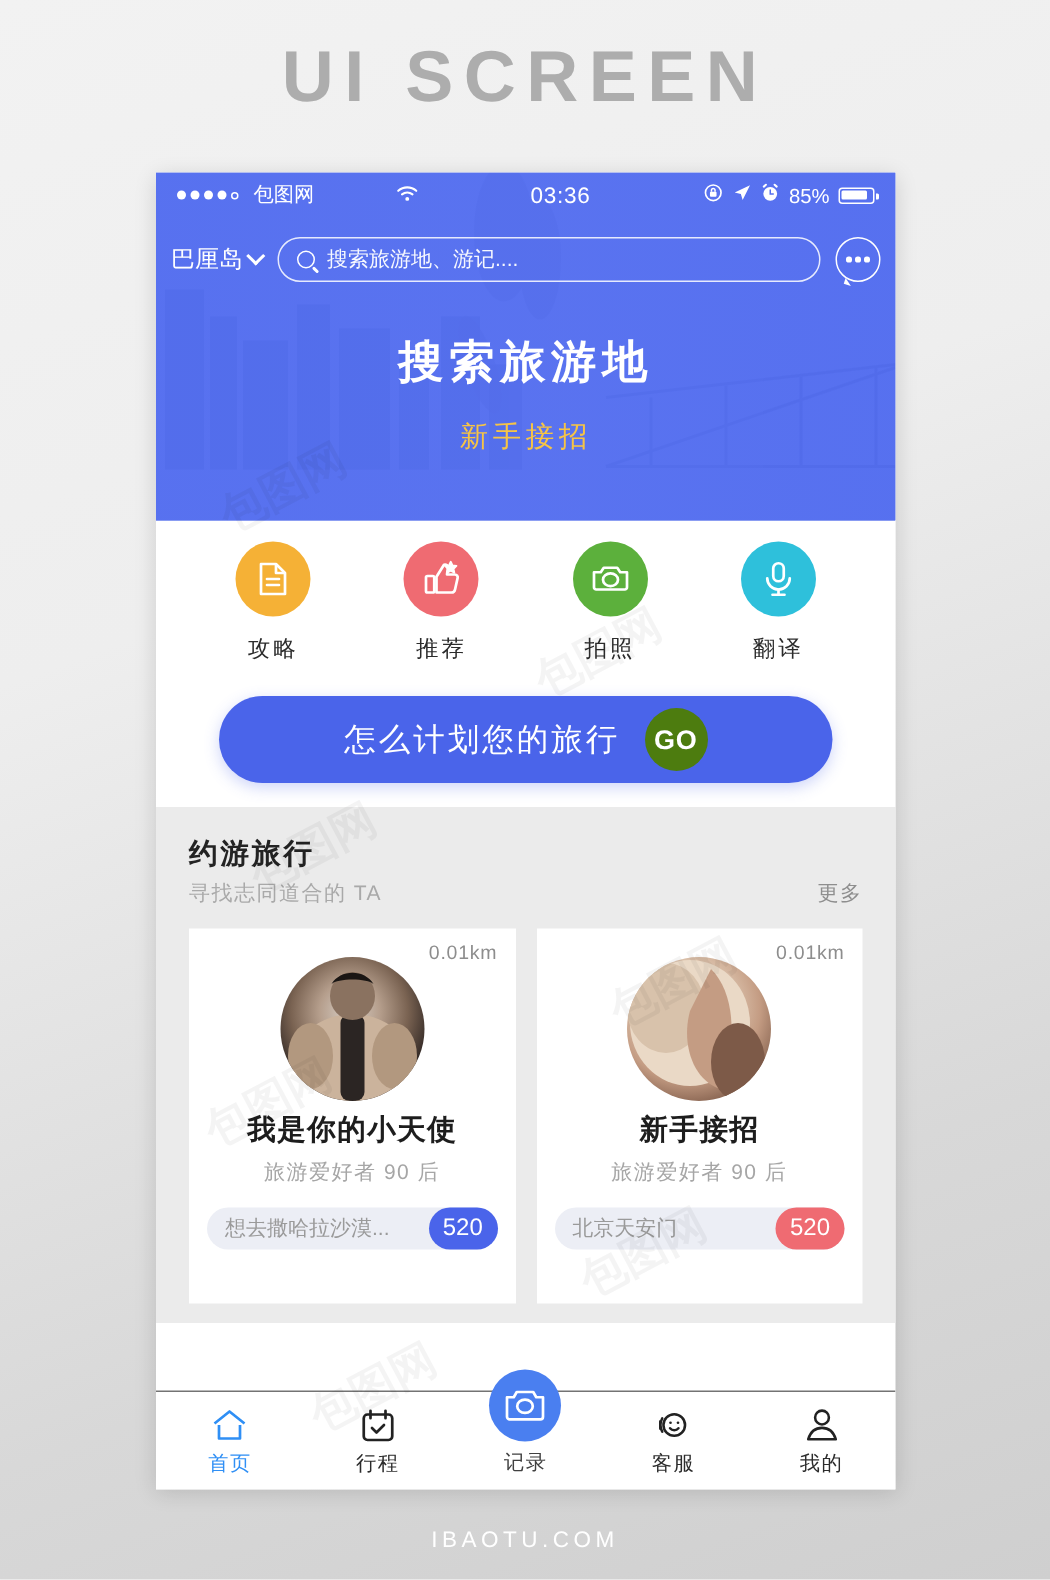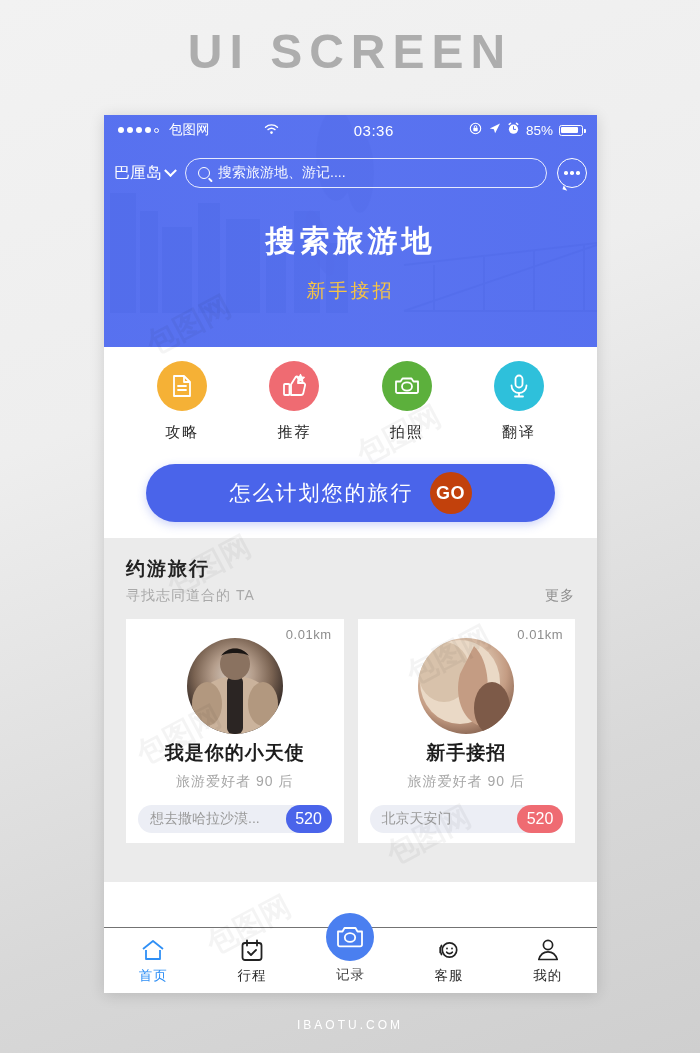--- a/index.html
+++ b/index.html
@@ -16,21 +16,21 @@
   
   .page-title {
     position: absolute; top: 24px; left: 0; width: 700px;
     text-align: center;
     font-size: 48px; font-weight: bold; letter-spacing: 7px;
     color: #adadad;
   }
   .page-footer {
     position: absolute; top: 1018px; left: 0; width: 700px;
     text-align: center;
-    font-size: 12px; letter-spacing: 3px; color: #ffffff;
+    font-size: 15px; letter-spacing: 3px; color: #ffffff;
   }
 
   
   .phone {
     position: absolute; left: 104px; top: 115px;
     width: 493px; height: 878px;
     background: #ffffff;
     overflow: hidden;
     box-shadow: 0 2px 14px rgba(0,0,0,0.14);
   }
@@ -122,35 +122,35 @@
   .q-label { margin-top: 12px; font-size: 15px; color: #2b2b2b; letter-spacing: 2px; }
 
   .cta-wrap { padding: 0 42px; margin-top: 22px; }
   .cta {
     height: 58px; border-radius: 29px; background: #4a64ea;
     display: flex; align-items: center; justify-content: center; gap: 16px;
     box-shadow: 0 3px 10px rgba(74,100,234,0.28);
   }
   .cta-text { color:#fff; font-size: 21px; letter-spacing: 2px; font-weight: 500; }
   .cta-go {
-    width: 42px; height: 42px; border-radius: 50%; background: #c2410c;
+    width: 42px; height: 42px; border-radius: 50%; background: #4d7c0f;
     color: #fff; font-size: 18px; font-weight: bold;
     display: flex; align-items: center; justify-content: center; letter-spacing: .5px;
   }
 
   
   .gray { background: #ebebeb; padding: 18px 22px 0 22px; height: 344px; }
   .sec-head { position: relative; }
   .sec-title { font-size: 19px; color: #232323; font-weight: bold; letter-spacing: 2px; }
   .sec-sub { font-size: 14px; color: #a9a9a9; margin-top: 5px; letter-spacing: 1px; }
   .sec-more { position: absolute; right: 0; bottom: 0; font-size: 14px; color: #8e8e8e; letter-spacing: 1px; }
 
   .cards { display: flex; gap: 14px; margin-top: 14px; }
   .card {
-    flex: 1; background: #fff; height: 224px; position: relative; padding: 8px 12px 0 12px;
+    flex: 1; background: #fff; height: 250px; position: relative; padding: 8px 12px 0 12px;
   }
   .km { text-align: right; font-size: 13px; color: #8d8d8d; letter-spacing: .5px; }
   .avatar {
     width: 96px; height: 96px; border-radius: 50%; margin: -4px auto 0 auto; overflow: hidden;
     position: relative;
   }
   .av1 { background: radial-gradient(circle at 48% 38%, #d8cfc6 0%, #b59e8c 26%, #7a6352 50%, #2a2220 74%, #100d0c 100%); }
   .av2 { background: radial-gradient(circle at 42% 35%, #f2e8dc 0%, #e2cdb8 30%, #c49c83 58%, #7d5a48 82%, #3a2a23 100%); }
   .card-name { text-align: center; font-size: 19px; color: #1d1d1d; font-weight: bold; letter-spacing: 1px; margin-top: 6px; }
   .card-desc { text-align: center; font-size: 14px; color: #a6a6a6; margin-top: 7px; letter-spacing: 1px; }

